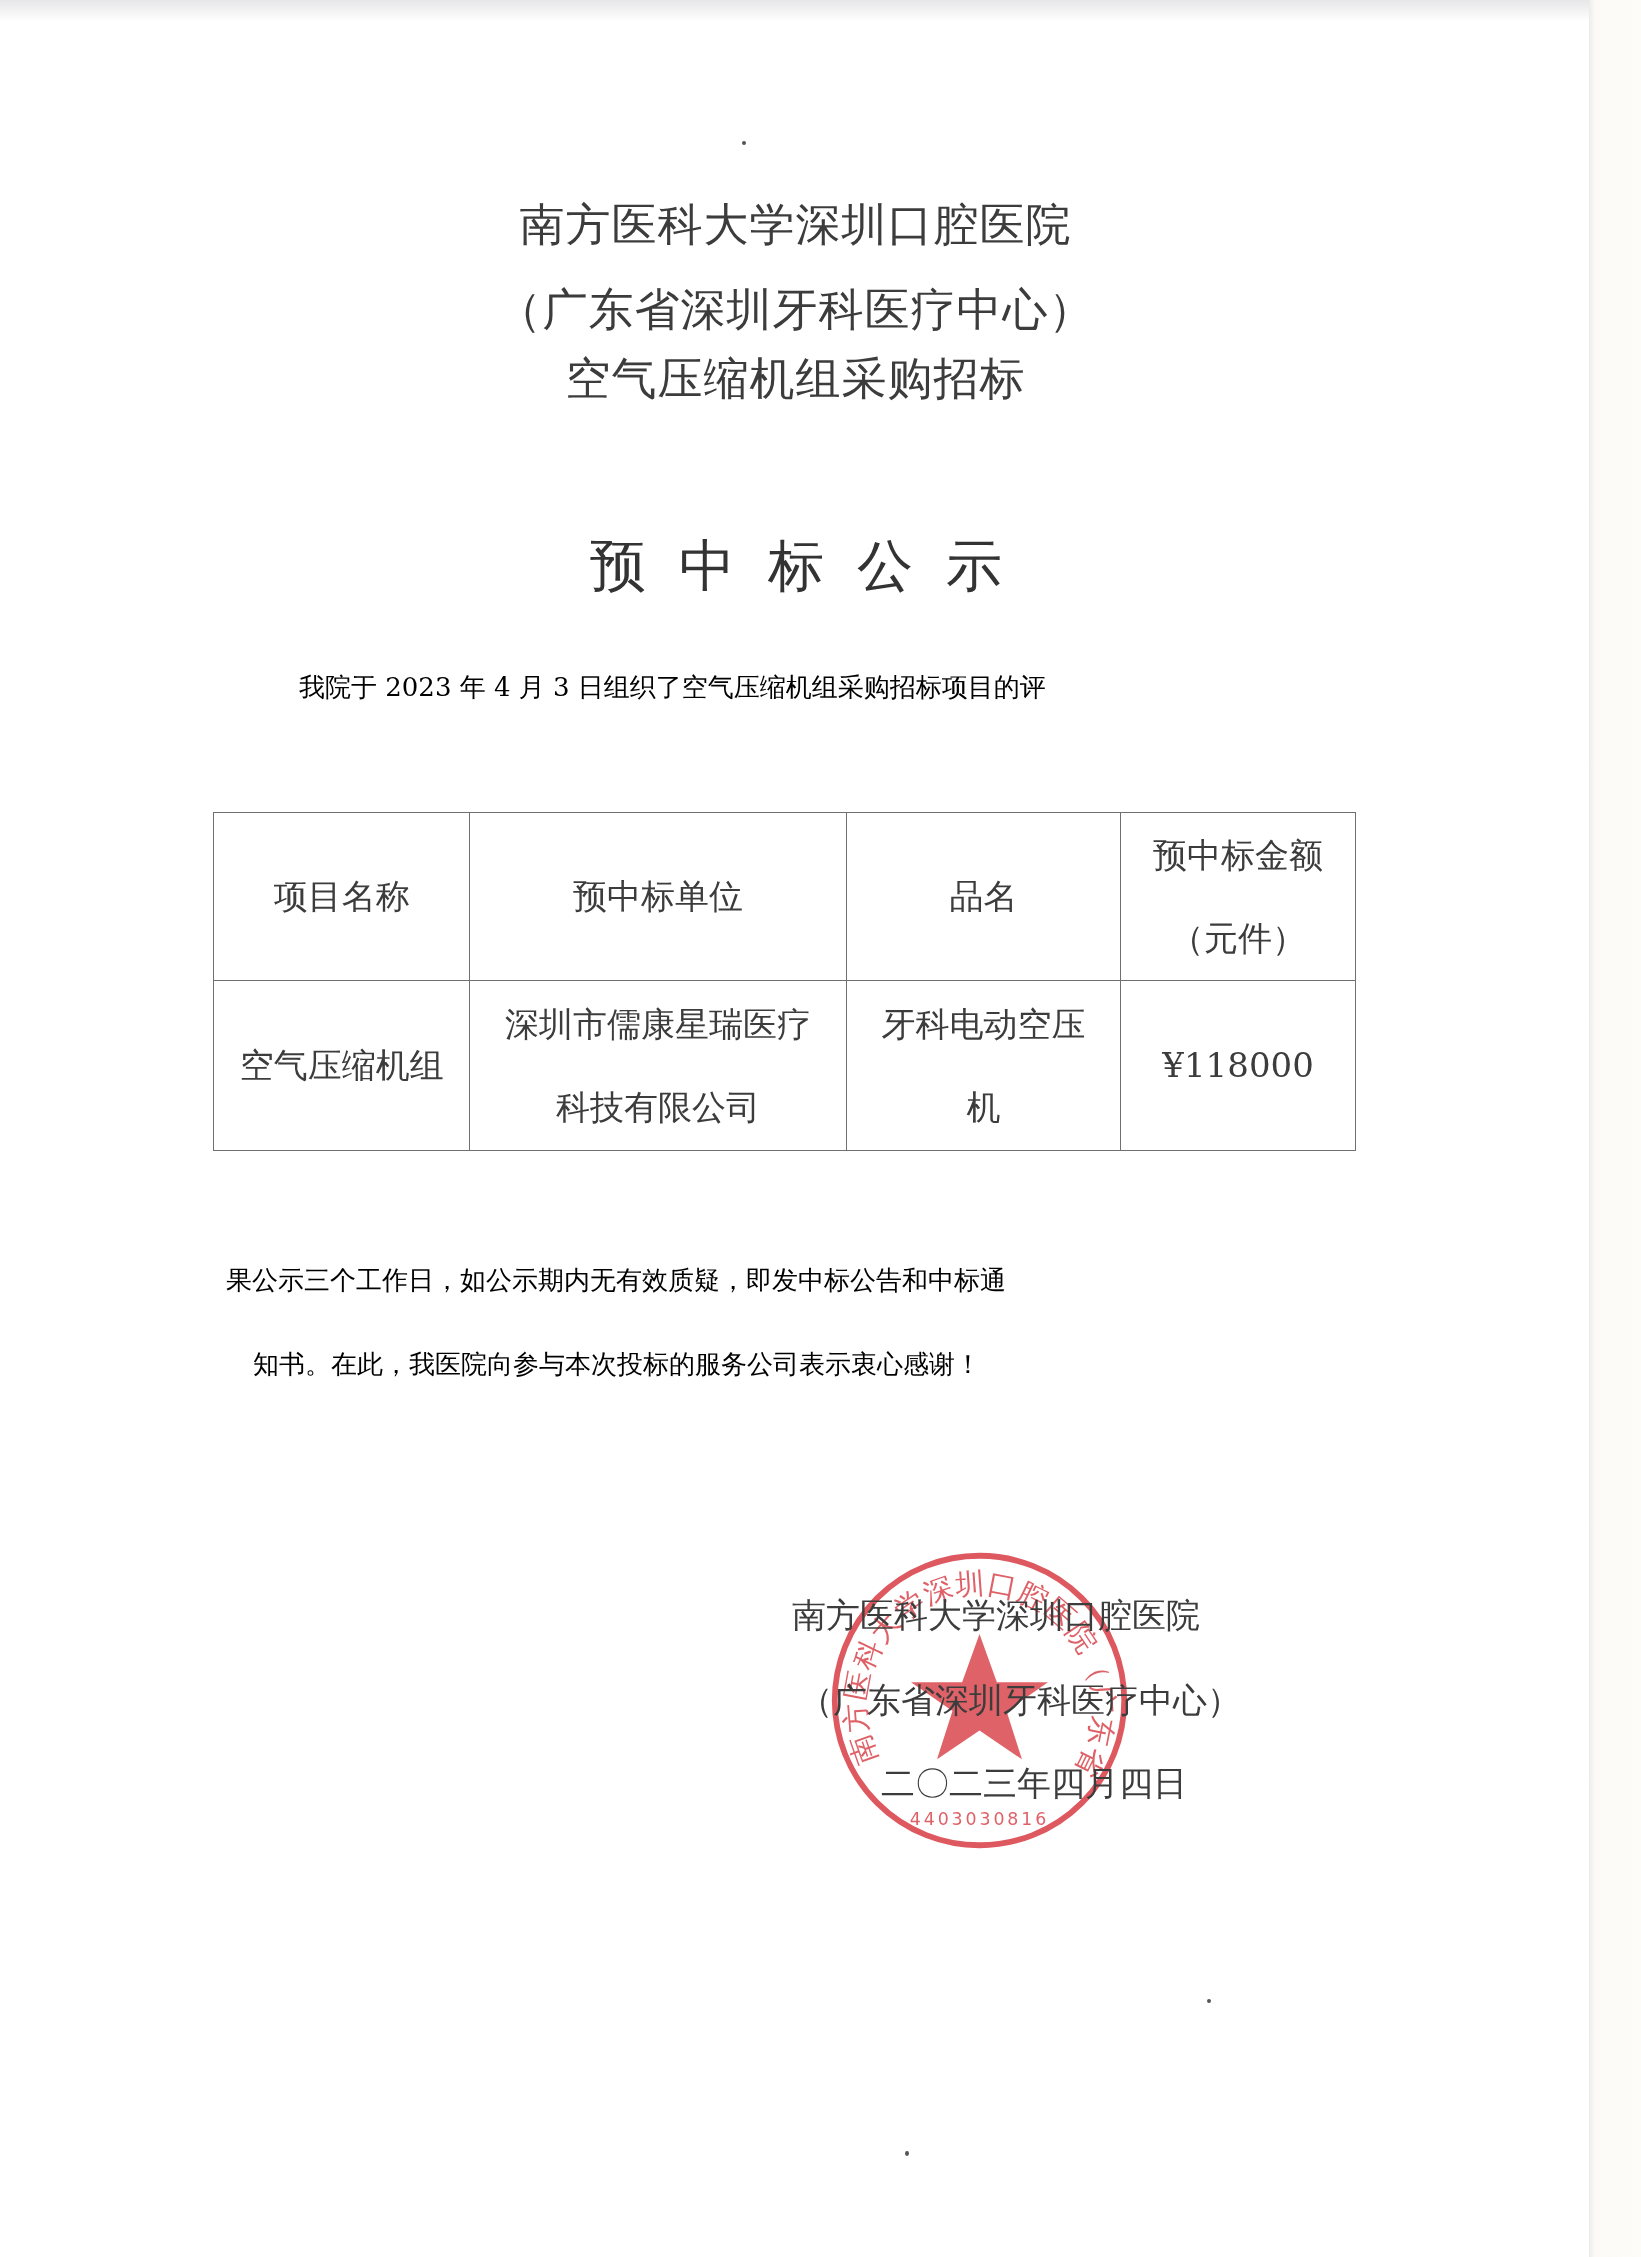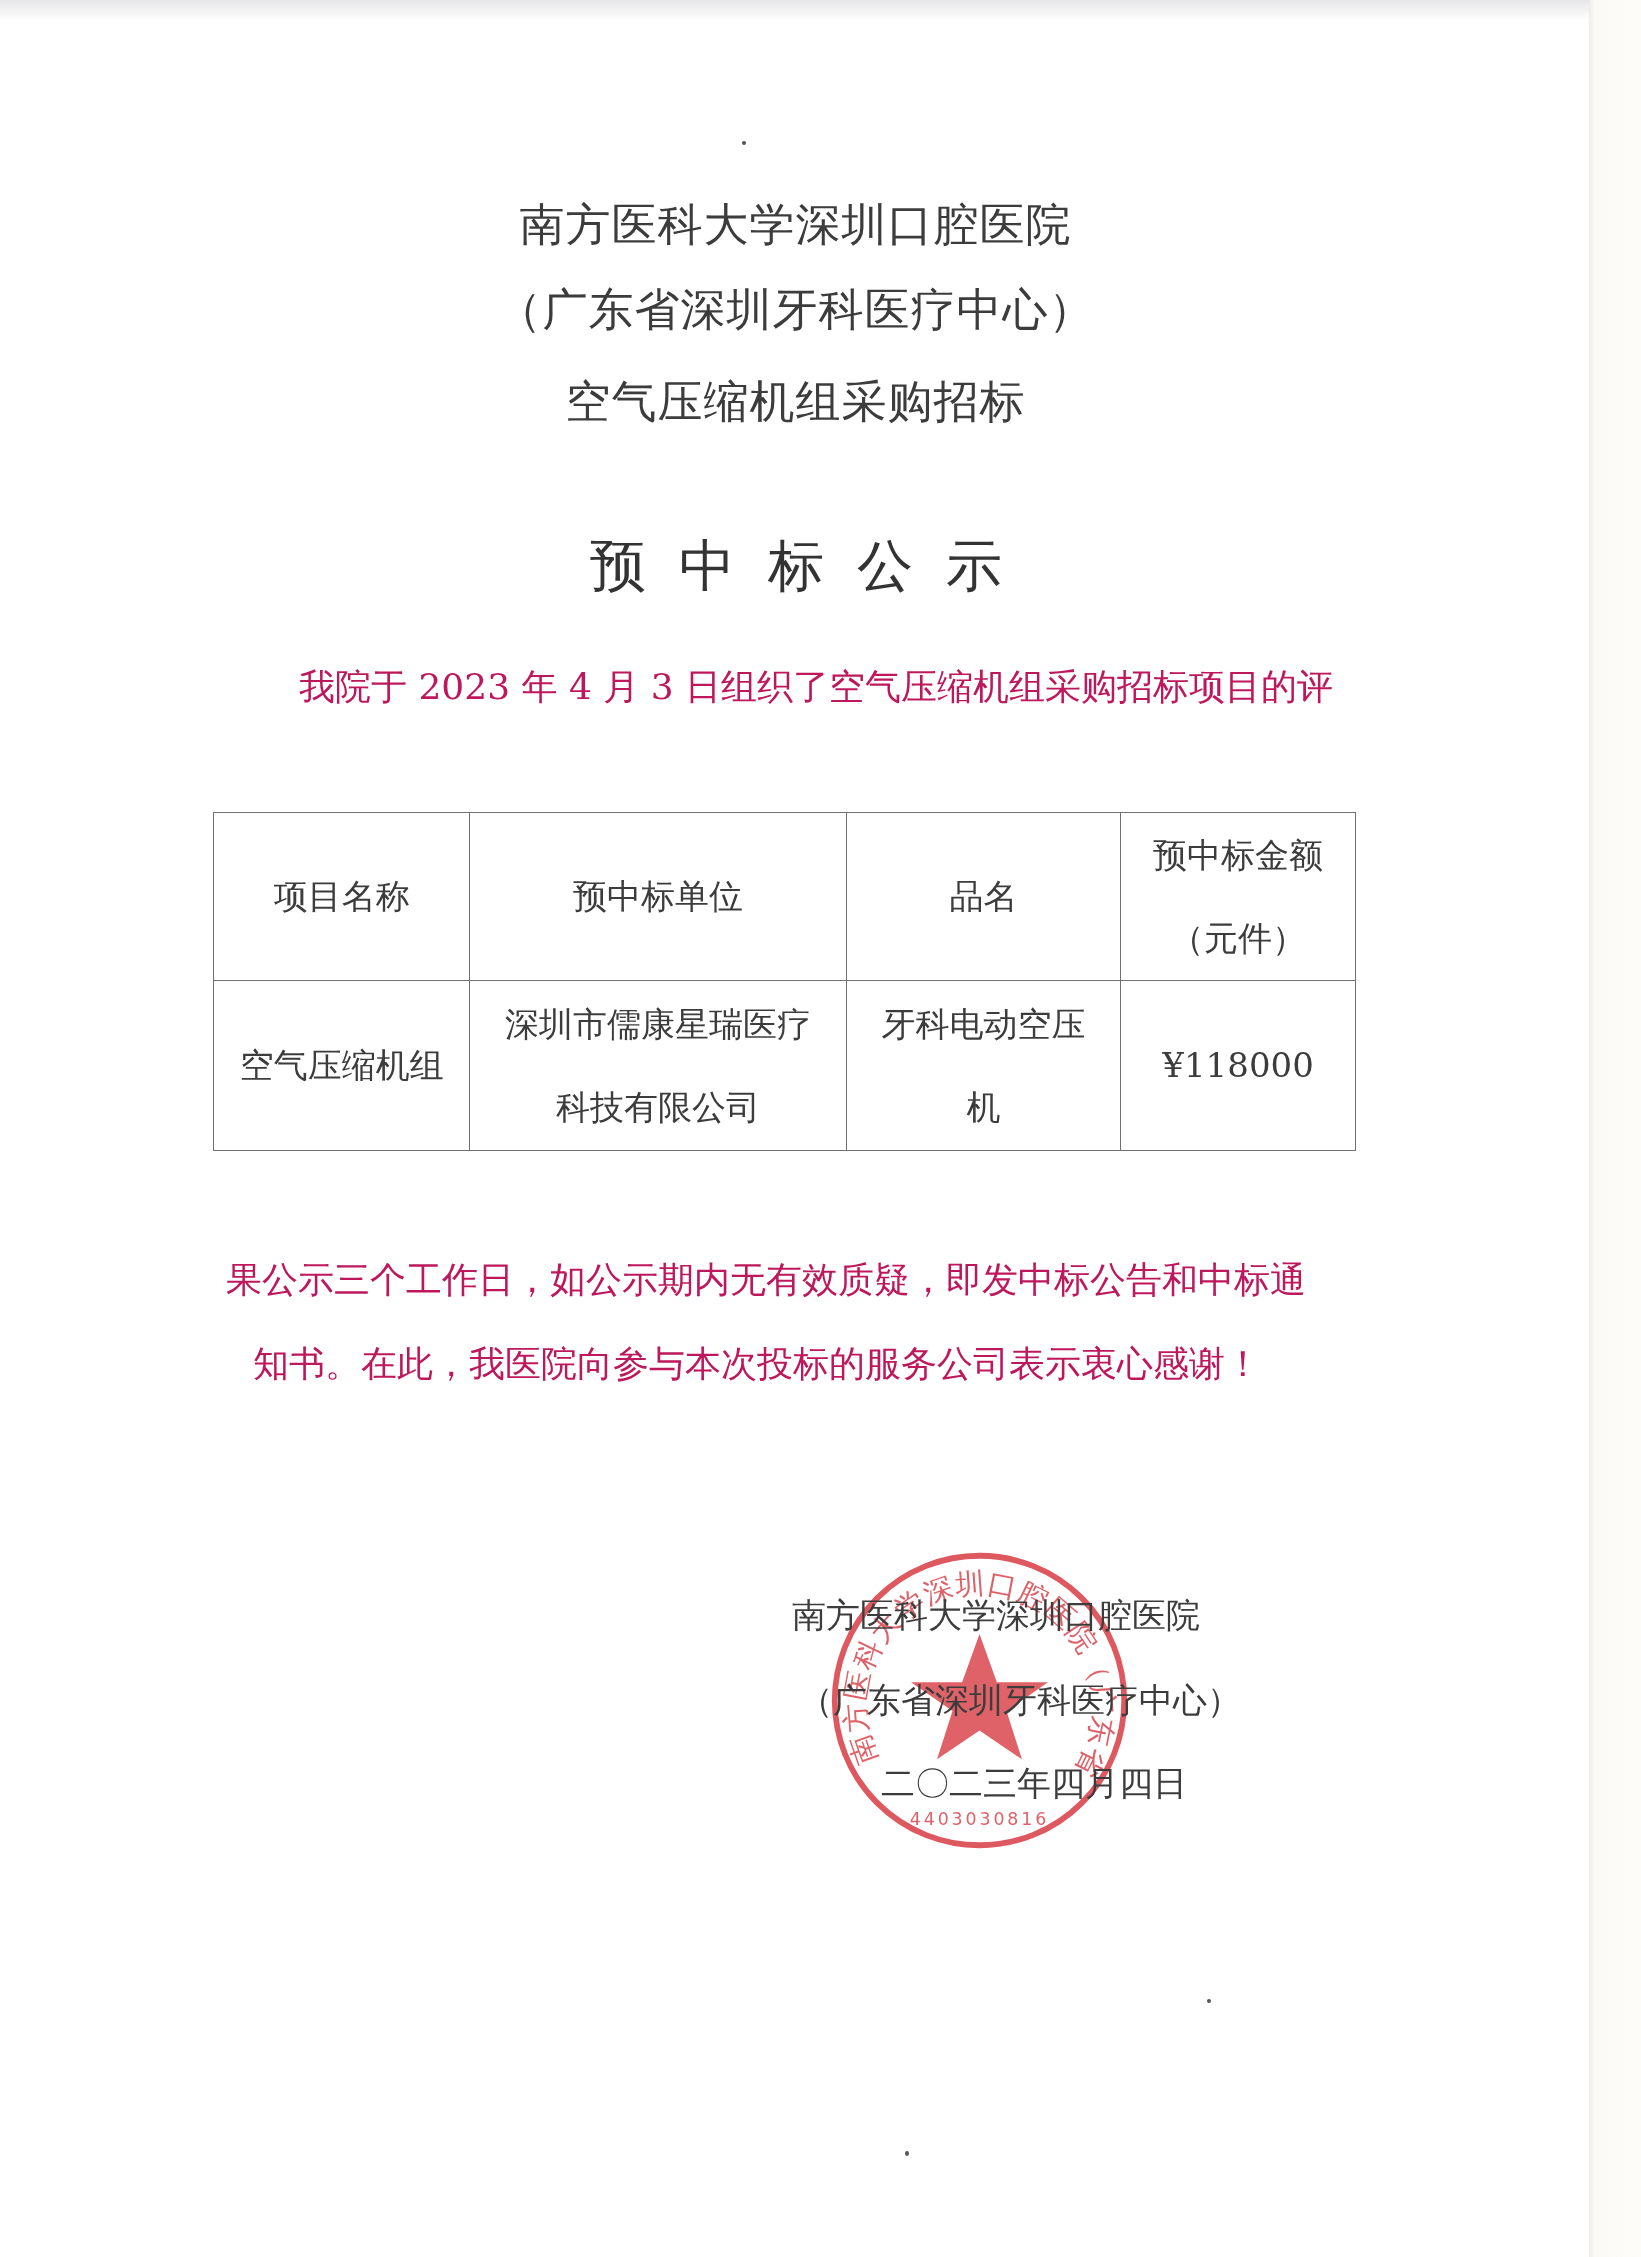--- a/index.html
+++ b/index.html
@@ -15,21 +15,21 @@
     }
     .page-edge {
       position: absolute; top: 0; left: 1589px; width: 52px; height: 2257px;
       background: linear-gradient(90deg, #ececec 0px, #fbfaf6 5.8px, #fdfcf8 100%);
     }
     .center { position: absolute; left: 0; width: 1591px; text-align: center; }
     .title-line { font-size: 45px; letter-spacing: 1px; color: #3c3c3c; }
     .notice-heading { font-size: 56px; letter-spacing: 33px; color: #333; }
     .para {
       position: absolute; left: 226px; width: 1130px;
-      font-size: 36px; line-height: 84px; color: #be185d;
+      font-size: 26px; line-height: 84px; color: #000000;
     }
     .para .indent { display: inline-block; width: 73px; }
     table.result {
       position: absolute; left: 213px; top: 812px; width: 1143px; height: 338px;
       border-collapse: collapse; font-size: 34px; color: #3c3c3c;
     }
     table.result td, table.result th {
       border: 1.9px solid #707070; text-align: center; vertical-align: middle;
       font-weight: normal; line-height: 83px; padding: 0;
     }
@@ -38,21 +38,21 @@
     .speck { position: absolute; background: #555; border-radius: 50%; }
   </style>
 </head>
 <body>
 
 <div class="top-shade"></div>
 <div class="page-edge"></div>
 
 <div class="center title-line" style="top:195px;">南方医科大学深圳口腔医院</div>
 <div class="center title-line" style="top:280px;">（广东省深圳牙科医疗中心）</div>
-<div class="center title-line" style="top:372px;text-align:center;">空气压缩机组采购招标</div>
+<div class="center title-line" style="top:349px;text-align:center;">空气压缩机组采购招标</div>
 
 <div class="center notice-heading" style="top:529px; padding-left:17px;">预中标公示</div>
 
 <div class="para" style="top:645px;">
   <div style="white-space:nowrap;"><span class="indent"></span><span>我院于 2023 年 4 月 3 日组织了空气压缩机组采购招标项目的评</span></div>
 </div>
 
 <table class="result">
   <colgroup>
     <col style="width:257px">

